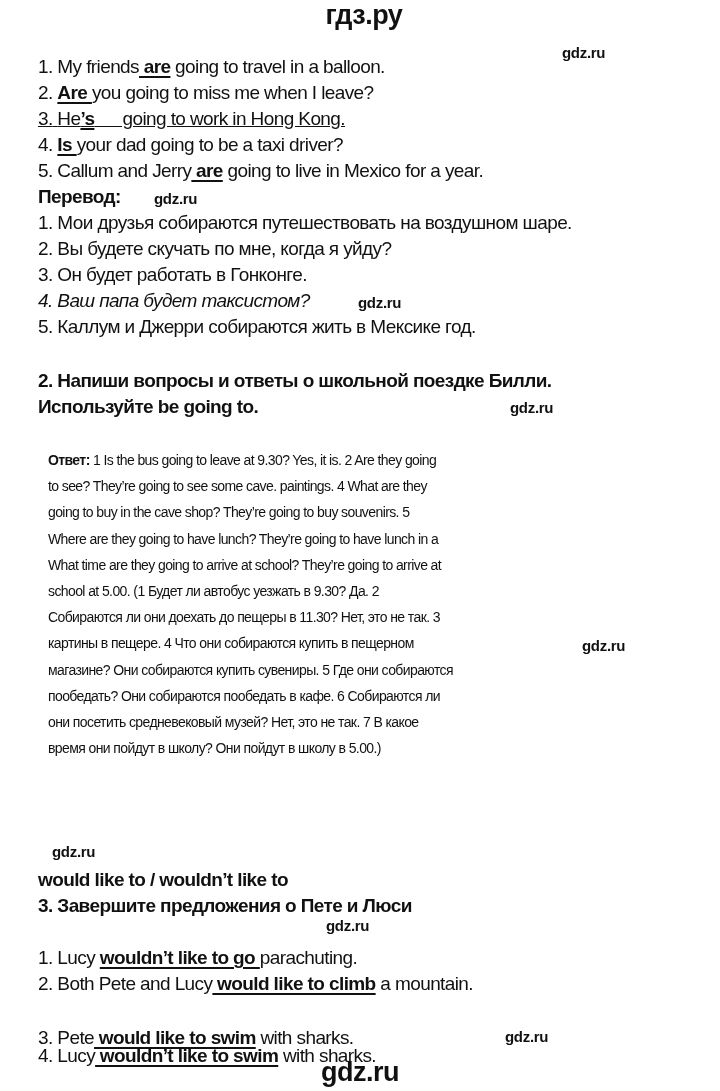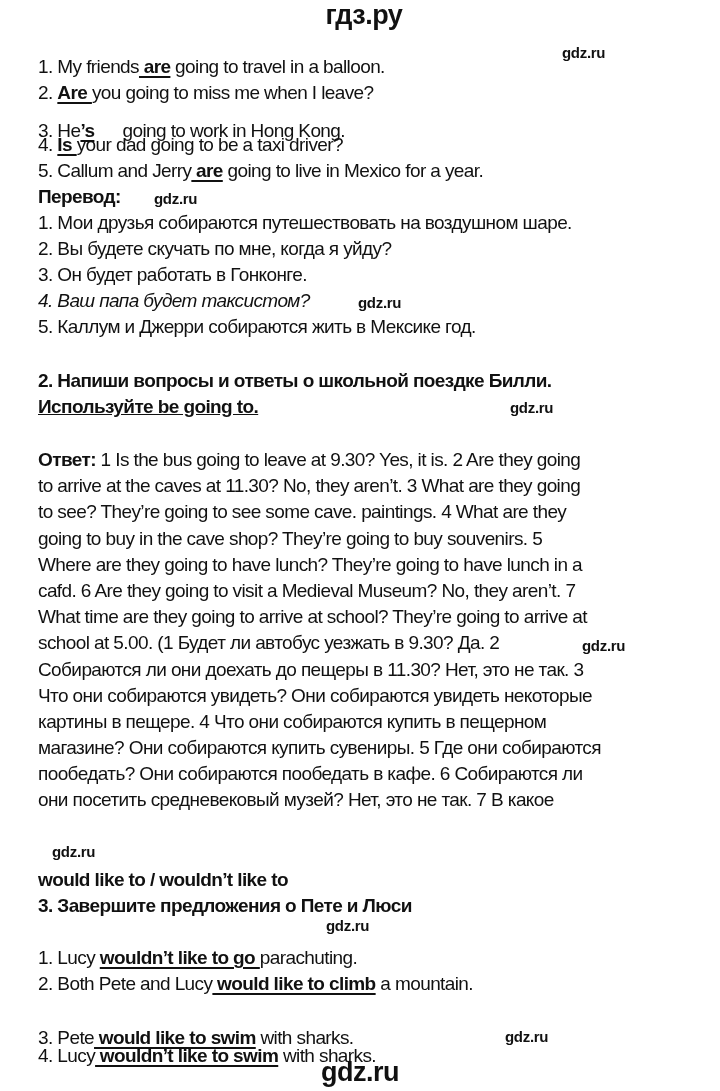--- a/index.html
+++ b/index.html
@@ -50,23 +50,23 @@
       font-size: 19px;
       line-height: 26px;
       white-space: nowrap;
       letter-spacing: -0.6px;
       transform-origin: left center;
     }
     .b { font-weight: bold; }
     .u { text-decoration: underline; text-decoration-thickness: 2px; text-underline-offset: 3px; }
     .para {
       position: absolute;
-      left: 38px;
+      left: 48px;
       width: 640px;
-      font-size: 19px;
+      font-size: 14px;
       line-height: 26.2px;
       letter-spacing: -0.6px;
     }
     .para .row { white-space: nowrap; display: block; height: 26.2px; }
   </style>
 </head>
 <body>
 
 <div>
 
@@ -83,21 +83,21 @@
 
   <div>
     <div class="line" style="top:54px;">
       <span>1.</span>
       <span>My friends</span><span class="b u"> are</span><span> going to travel in a balloon.</span>
     </div>
     <div class="line" style="top:80px;">
       <span>2.</span>
       <span></span><span class="b u">Are </span><span>you going to miss me when I leave?</span>
     </div>
-    <div class="line" style="top:118px;">
+    <div class="line" style="top:106px;text-decoration:underline;">
       <span>3.</span>
       <span>He</span><span class="b u">’s</span><span>&nbsp;&nbsp;&nbsp;&nbsp;&nbsp; going to work in Hong Kong.</span>
     </div>
     <div class="line" style="top:132px;">
       <span>4.</span>
       <span></span><span class="b u">Is </span><span>your dad going to be a taxi driver?</span>
     </div>
     <div class="line" style="top:158px;">
       <span>5.</span>
       <span>Callum and Jerry</span><span class="b u"> are</span><span> going to live in Mexico for a year.</span>
@@ -107,37 +107,35 @@
 
     <div class="line" style="top:210px;">1. Мои друзья собираются путешествовать на воздушном шаре.</div>
     <div class="line" style="top:236px;">2. Вы будете скучать по мне, когда я уйду?</div>
     <div class="line" style="top:262px;">3. Он будет работать в Гонконге.</div>
     <div class="line" style="top:288px;font-style:italic;">4. Ваш папа будет таксистом?</div>
     <div class="line" style="top:314px;text-align:center;">5. Каллум и Джерри собираются жить в Мексике год.</div>
   </div>
 
   <div>
     <div class="line b" style="top:368px;">2. Напиши вопросы и ответы о школьной поездке Билли.</div>
-    <div class="line b" style="top:394px;text-decoration:underline;">Используйте be going to.</div>
+    <div class="line b" style="top:394px;">Используйте be going to.</div>
 
     <div class="para" style="top:447px;">
       <span class="row"><span class="b">Ответ:</span><span> 1 Is the bus going to leave at 9.30? Yes, it is. 2 Are they going</span></span>
-      <span class="row">to arrive at the caves at 11.30? No, they aren’t. 3 What are they going</span>
       <span class="row">to see? They’re going to see some cave. paintings. 4 What are they</span>
       <span class="row">going to buy in the cave shop? They’re going to buy souvenirs. 5</span>
       <span class="row">Where are they going to have lunch? They’re going to have lunch in a</span>
-      <span class="row">cafd. 6 Are they going to visit a Medieval Museum? No, they aren’t.  7</span>
       <span class="row">What time are they going to arrive at school? They’re going to arrive at</span>
       <span class="row">school at 5.00. (1 Будет ли автобус уезжать в 9.30? Да. 2</span>
       <span class="row">Собираются ли они доехать до пещеры в 11.30? Нет, это не так. 3</span>
-      <span class="row">Что они собираются увидеть? Они собираются увидеть некоторые</span>
       <span class="row">картины в пещере. 4 Что они собираются купить в пещерном</span>
       <span class="row">магазине? Они собираются купить сувениры. 5 Где они собираются</span>
       <span class="row">пообедать? Они собираются пообедать в кафе. 6 Собираются ли</span>
       <span class="row">они посетить средневековый музей? Нет, это не так. 7 В какое</span>
+      <span class="row">время они пойдут в школу? Они пойдут в школу в 5.00.)</span>
     </div>
   </div>
 
   <div>
     <div class="line b" style="top:867px;text-align:center;">would like to / wouldn’t like to</div>
     <div class="line b" style="top:893px;">3. Завершите предложения о Пете и Люси</div>
 
     <div class="line" style="top:945px;">
       <span>1.</span>
       <span>Lucy </span><span class="b u">wouldn’t like to go </span><span>parachuting.</span>

